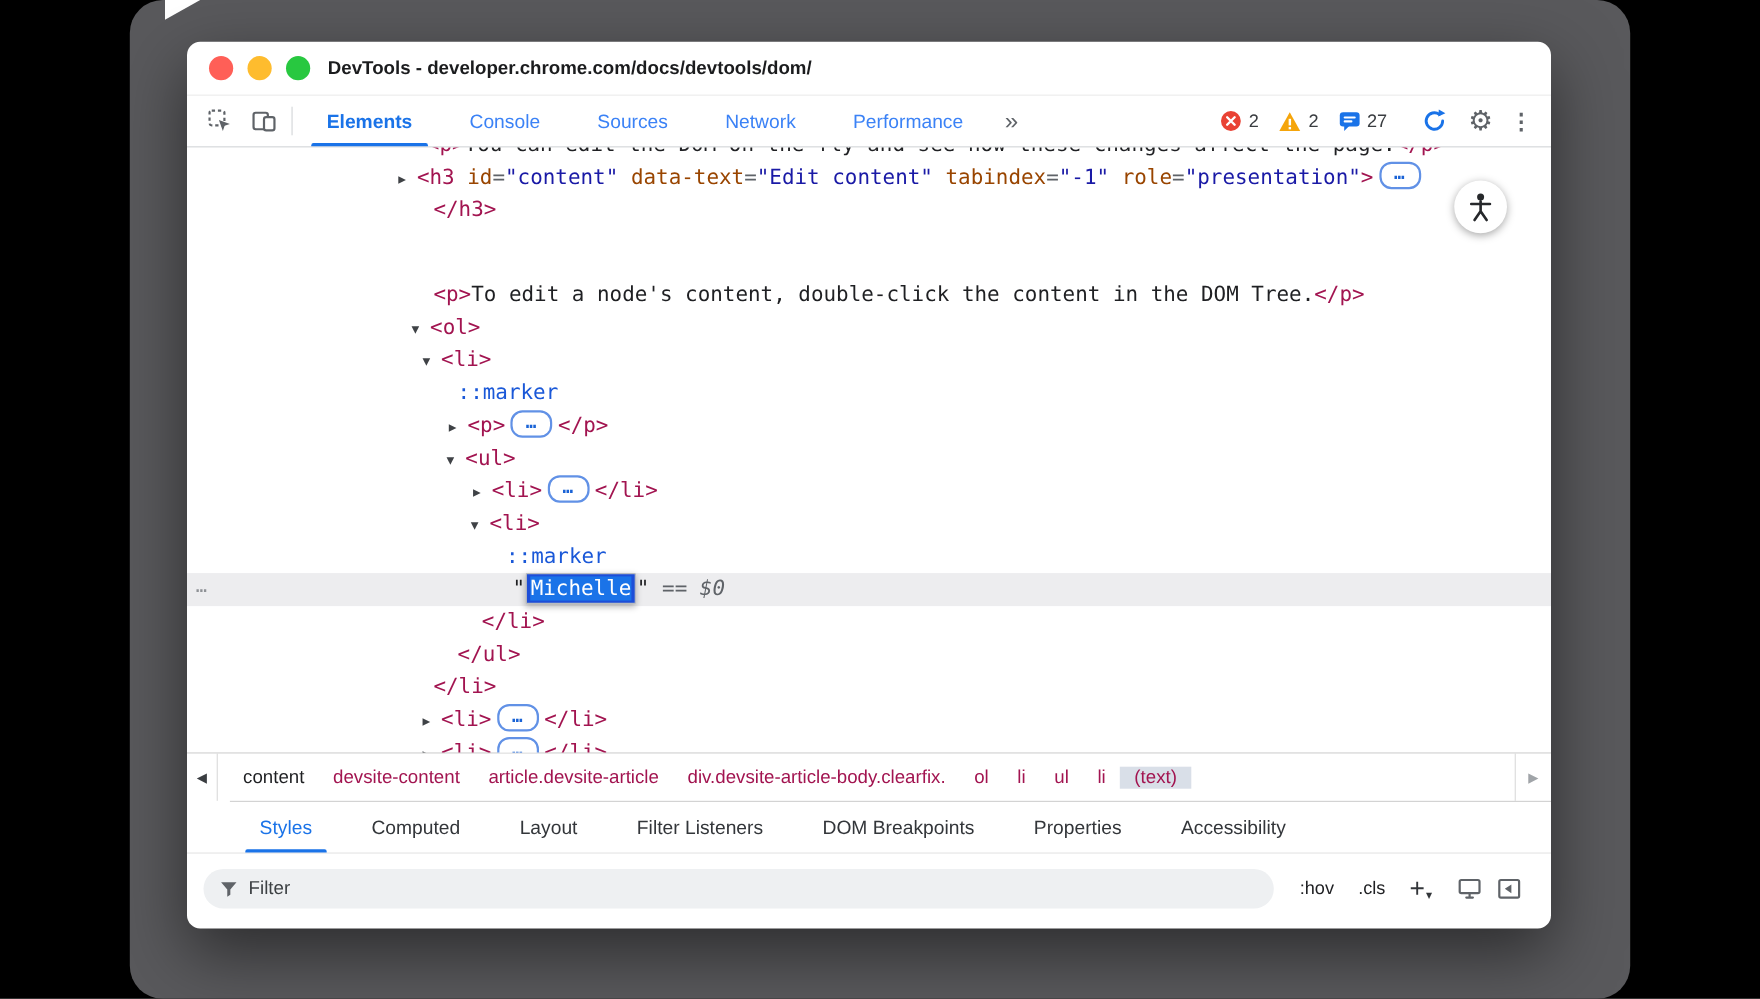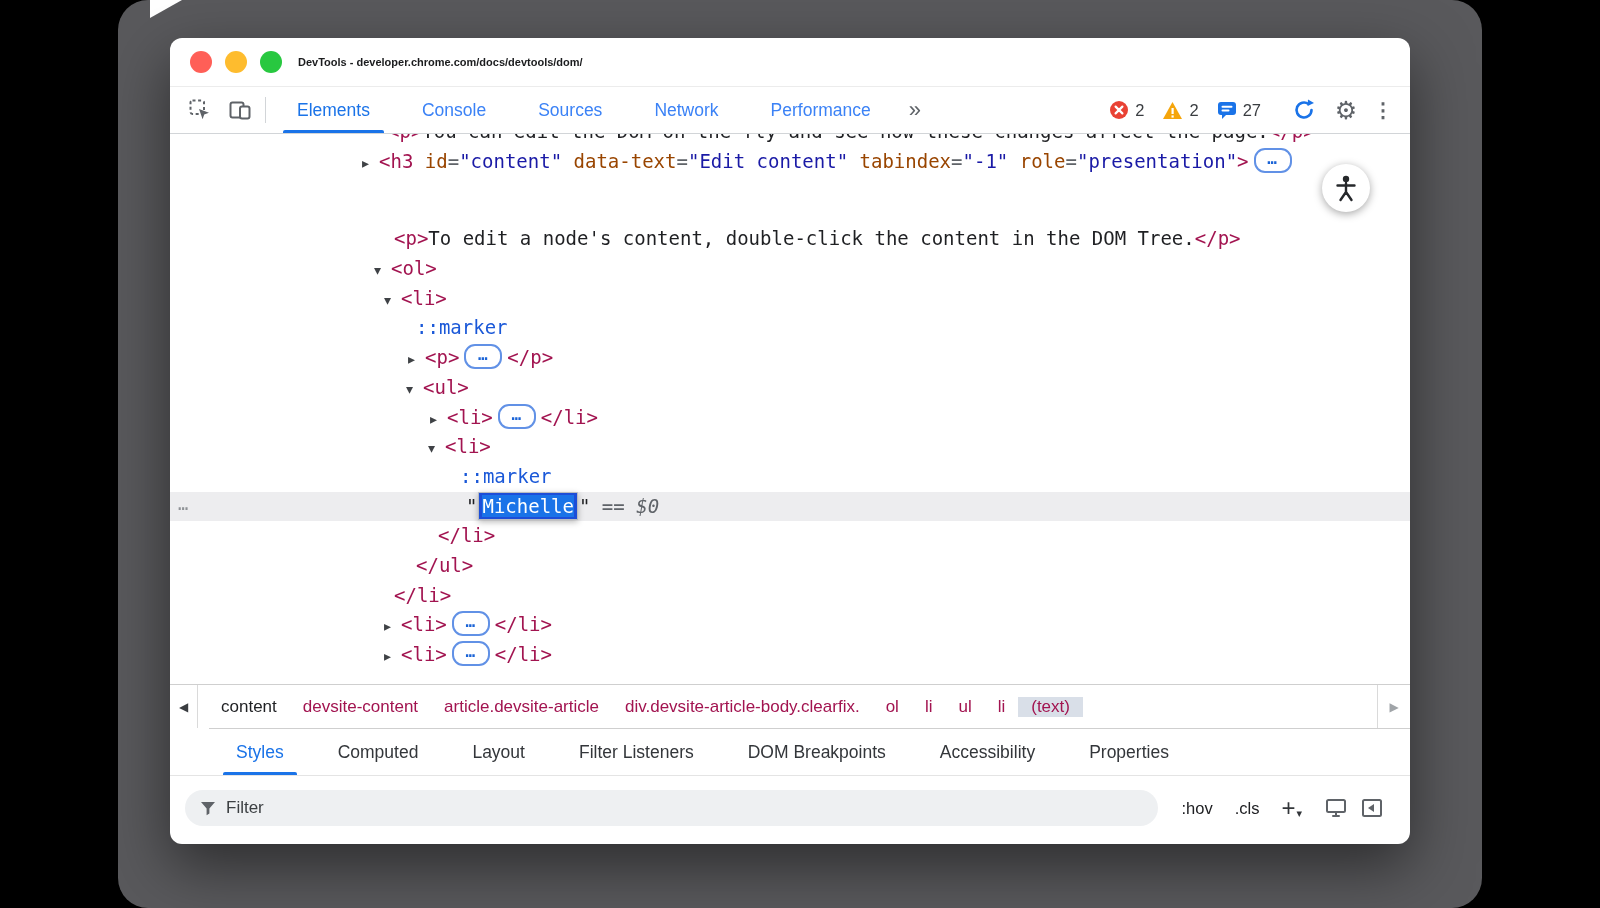--- a/index.html
+++ b/index.html
@@ -15,32 +15,32 @@
           border-radius:12px;box-shadow:0 22px 60px rgba(0,0,0,.5);display:flex;
           flex-direction:column;overflow:hidden;}
 
   
   .titlebar{flex:0 0 48px;display:flex;align-items:center;padding:0 20px;border-bottom:1px solid #ececec;}
   .lights{display:flex;align-items:center;gap:13px;}
   .light{width:22px;height:22px;border-radius:50%;display:inline-block;}
   .light.red{background:var(--traffic-red,#ff5f57);}
   .light.yellow{background:var(--traffic-yellow,#febc2e);}
   .light.green{background:var(--traffic-green,#28c840);}
-  .title{margin-left:16px;font-size:11px;font-weight:600;color:#1b1c1e;}
+  .title{margin-left:16px;font-size:17px;font-weight:600;color:#1b1c1e;}
 
   
   .toolbar{flex:0 0 46px;display:flex;align-items:stretch;border-bottom:1px solid #d2d5d8;padding-left:10px;}
   .tbicon{width:40px;display:flex;align-items:center;justify-content:center;color:#5f6368;}
   .tbicon.more{font-size:22px;width:36px;color:#5f6368;}
   .tbicon.gear{font-size:25px;}
   .tbicon.kebab{font-size:20px;font-weight:bold;width:30px;}
   .vdiv{width:1px;background:#d2d5d8;margin:10px 5px;}
   .tabs{display:flex;align-items:stretch;}
   .tab{display:flex;align-items:center;padding:0 26px;font-size:17.5px;color:#3b82f6;position:relative;white-space:nowrap;}
-  .tab.active{color:var(--accent-blue,#1a73e8);}
+  .tab.active{color:var(--accent-blue,#1a73e8);font-weight:bold;}
   .tab.active::after{content:"";position:absolute;left:12px;right:12px;bottom:0;height:3px;
                      background:var(--accent-blue,#1a73e8);border-radius:2px 2px 0 0;}
   .tb-right{margin-left:auto;display:flex;align-items:center;padding-right:12px;gap:2px;}
   .badge{display:flex;align-items:center;gap:6px;font-size:16.5px;color:#3a3d41;margin:0 8px;}
 
   
   .domtree{flex:1 1 auto;overflow:hidden;position:relative;
            font-family:"DejaVu Sans Mono",monospace;font-size:19px;color:var(--text,#1f2023);}
   .trow{height:29.7px;line-height:29.7px;white-space:pre;position:relative;}
   .trow.clip-top{margin-top:-17px;}
@@ -168,20 +168,21 @@
         </svg>
       </div>
       <div class="tbicon gear">⚙</div>
       <div class="tbicon kebab">⋮</div>
     </div>
   </div>
 
   <div class="domtree">
       <div class="trow clip-top" style="padding-left: 218px;"><span class="tok-tag">&lt;p&gt;</span><span class="tok-plain">You can edit the DOM on the fly and see how these changes affect the page.</span><span class="tok-tag">&lt;/p&gt;</span></div>
       <div class="trow" style="padding-left: 192px;"><span class="arrow">▸</span><span class="tok-tag">&lt;h3</span><span class="tok-plain"> </span><span class="tok-attr">id</span><span class="tok-pun">=</span><span class="tok-val">"content"</span><span class="tok-plain"> </span><span class="tok-attr">data-text</span><span class="tok-pun">=</span><span class="tok-val">"Edit content"</span><span class="tok-plain"> </span><span class="tok-attr">tabindex</span><span class="tok-pun">=</span><span class="tok-val">"-1"</span><span class="tok-plain"> </span><span class="tok-attr">role</span><span class="tok-pun">=</span><span class="tok-val">"presentation"</span><span class="tok-tag">&gt;</span><span class="pill">…</span></div>
+      <div class="trow" style="padding-left: 224px;"><span class="tok-tag">&lt;/h3&gt;</span></div>
       <div class="trow" style="padding-left: 224px; margin-top: 48px;"><span class="tok-tag">&lt;p&gt;</span><span class="tok-plain">To edit a node's content, double-click the content in the DOM Tree.</span><span class="tok-tag">&lt;/p&gt;</span></div>
       <div class="trow" style="padding-left: 192px; margin-left: 12px;"><span class="arrow">▾</span><span class="tok-tag">&lt;ol&gt;</span></div>
       <div class="trow" style="padding-left: 214px;"><span class="arrow">▾</span><span class="tok-tag">&lt;li&gt;</span></div>
       <div class="trow" style="padding-left: 246px;"><span class="tok-pseudo">::marker</span></div>
       <div class="trow" style="padding-left: 238px;"><span class="arrow">▸</span><span class="tok-tag">&lt;p&gt;</span><span class="pill">…</span><span class="tok-tag">&lt;/p&gt;</span></div>
       <div class="trow" style="padding-left: 236px;"><span class="arrow">▾</span><span class="tok-tag">&lt;ul&gt;</span></div>
       <div class="trow" style="padding-left: 260px;"><span class="arrow">▸</span><span class="tok-tag">&lt;li&gt;</span><span class="pill">…</span><span class="tok-tag">&lt;/li&gt;</span></div>
       <div class="trow" style="padding-left: 258px;"><span class="arrow">▾</span><span class="tok-tag">&lt;li&gt;</span></div>
       <div class="trow" style="padding-left: 290px;"><span class="tok-pseudo">::marker</span></div>
       <div class="trow sel" style="padding-left: 296px;"><span class="gutter">…</span><span class="tok-plain">"</span><span class="editbox"><span class="selx">Michelle</span></span><span class="tok-plain">" </span><span class="tok-eq">==</span><span class="tok-plain"> </span><span class="tok-dollar">$0</span></div>
@@ -216,22 +217,22 @@
       </div>
     <div class="crumb-arrow right">▶</div>
   </div>
 
   <div class="stabs">
       <div class="stab active">Styles</div>
       <div class="stab">Computed</div>
       <div class="stab">Layout</div>
       <div class="stab">Filter Listeners</div>
       <div class="stab">DOM Breakpoints</div>
+      <div class="stab">Properties</div>
       <div class="stab">Accessibility</div>
-      <div class="stab">Properties</div>
     </div>
 
   <div class="frow">
     <div class="finput">
       <svg width="18" height="18" viewBox="0 0 18 18">
         <path d="M2 3 h14 l-5.6 6.6 v4.8 l-2.8 1.8 v-6.6 Z" fill="#5f6368"></path>
       </svg>
       <span class="fph">Filter</span>
     </div>
     <div class="fsp"></div>

